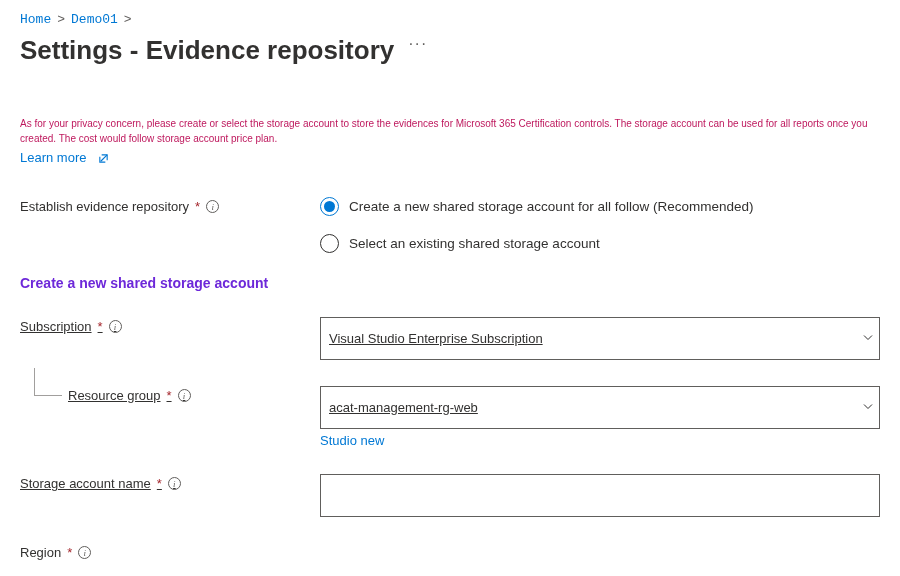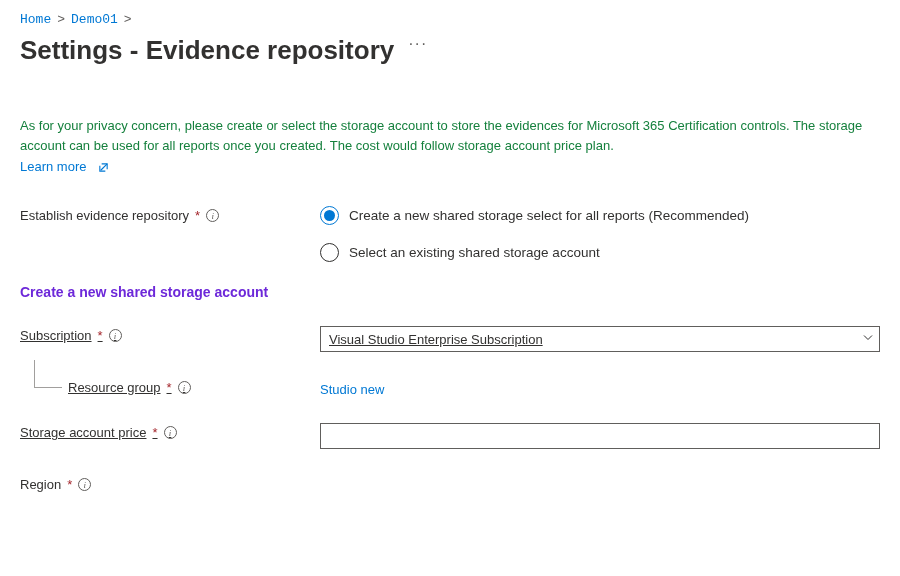--- a/index.html
+++ b/index.html
@@ -35,23 +35,23 @@
       gap: 14px;
       margin-bottom: 50px;
     }
     .ellipsis {
       color: #605e5c;
       font-size: 16px;
       letter-spacing: 1px;
       cursor: pointer;
     }
     .intro {
-      font-size: 13px;
+      font-size: 10px;
       line-height: 1.5;
-      color: #15803d;
+      color: #be185d;
       margin-bottom: 4px;
       max-width: 870px;
     }
     .learn-more {
       color: #0078d4;
       text-decoration: none;
       font-size: 13px;
       display: inline-flex;
       align-items: center;
       gap: 12px;
@@ -138,21 +138,21 @@
     }
     .section-heading {
       font-size: 14px;
       font-weight: 600;
       color: #6d28d9;
       margin-top: 22px;
       margin-bottom: 26px;
     }
     .select, .text-input {
       width: 100%;
-      height: 26px;
+      height: 43px;
       border: 1px solid #605e5c;
       background: #ffffff;
       font-size: 13px;
       font-family: inherit;
       padding: 0 26px 0 8px;
       color: #323130;
       position: relative;
       display: flex;
       align-items: center;
       cursor: pointer;
@@ -210,21 +210,21 @@
     <span>Establish evidence repository</span>
     <span class="req">*</span>
     <span class="info-icon">i</span>
   </div>
   <div class="form-control-col">
     <div class="radio-group">
       <label class="radio-option">
         <span class="radio-circle selected">
             <span class="radio-dot"></span>
           </span>
-        <span>Create a new shared storage select for all reports (Recommended)</span>
+        <span>Create a new shared storage account for all follow (Recommended)</span>
       </label>
       <label class="radio-option">
         <span class="radio-circle"></span>
         <span>Select an existing shared storage account</span>
       </label>
     </div>
   </div>
 </div>
 
 <div class="section-heading">Create a new shared storage account</div>
@@ -250,27 +250,37 @@
 </div>
 
 <div class="form-row row-gap-lg">
   <div class="form-label-col indent">
     <span class="indent-line"></span>
     <span>Resource group</span>
     <span class="req">*</span>
     <span class="info-icon">i</span>
   </div>
   <div class="form-control-col">
+    <div class="select-wrap">
+      <div class="select">
+        <span>acat-management-rg-web</span>
+      </div>
+      <span class="chevron">
+        <svg viewBox="0 0 12 12">
+            <path d="M2 4 L6 8 L10 4" fill="none" stroke="#323130" stroke-width="1"></path>
+          </svg>
+      </span>
+    </div>
     <a href="#" class="create-new">Studio new</a>
   </div>
 </div>
 
 <div class="form-row row-gap-lg">
   <div class="form-label-col">
-    <span>Storage account price</span>
+    <span>Storage account name</span>
     <span class="req">*</span>
     <span class="info-icon">i</span>
   </div>
   <div class="form-control-col">
     <input type="text" class="text-input" value="" style="">
   </div>
 </div>
 
 <div class="form-row">
   <div class="form-label-col">

